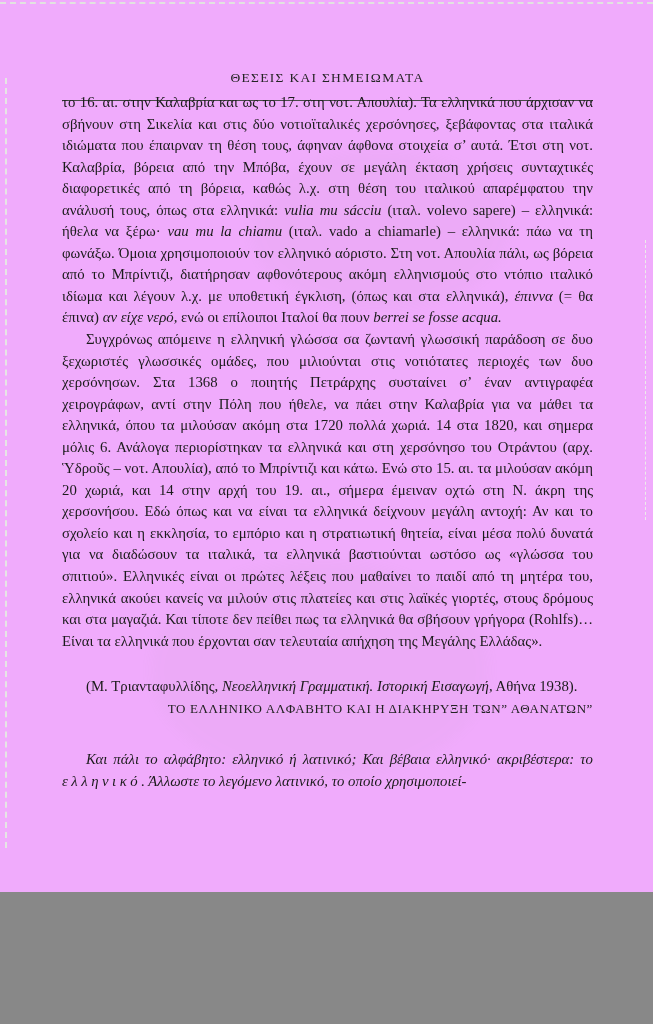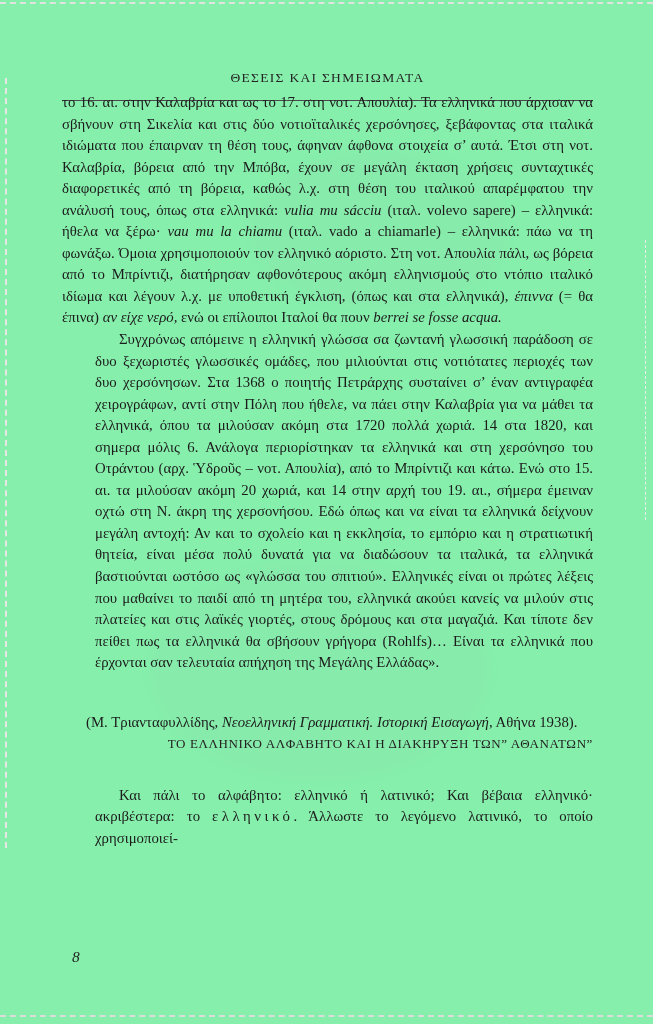--- a/index.html
+++ b/index.html
@@ -2,23 +2,23 @@
 <html lang="el"><head>
 <meta charset="utf-8">
 <style>
   html,body{margin:0;padding:0;}
   body{
     background:#888;
     font-family:"Liberation Serif","DejaVu Serif",serif;
   }
   .page{
     position:relative;
-    width:653px;height:1024px;
+    width:653px;height:892px;
     margin:0 auto;
-    background:#86efac;
+    background:#f0abfc;
     overflow:hidden;
     color:#1b1b1b;
   }
   
   .edge{position:absolute;background:transparent;}
   .edge-top{top:2px;left:0;width:653px;height:0;border-top:2px dashed #e2e2e0;}
   .edge-bottom{top:1015px;left:0;width:653px;height:0;border-top:2px dashed #dcdcda;}
   .edge-left{top:78px;left:5px;width:0;height:770px;border-left:2px dashed #e6e6e4;}
   .edge-right{top:240px;left:645px;width:0;height:280px;border-left:1px dashed #ececea;}
   .bleed{position:absolute;background:#9a9a96;opacity:0.04;border-radius:50%;filter:blur(6px);}
@@ -34,29 +34,29 @@
   .head-rule{
     position:absolute;top:100px;left:62px;width:531px;height:1px;
     background:#4a4a4a;
   }
   .text-column{
     position:absolute;top:92px;left:62px;width:531px;
     font-size:14.8px;line-height:21.55px;
     text-align:justify;
   }
   .text-column p{margin:0;}
-  p.indent{text-indent:24px;margin-left:33px;}
-  p.citation{margin-top:38px;text-indent:24px;}
+  p.indent{text-indent:24px;}
+  p.citation{margin-top:24px;text-indent:24px;}
   .section-heading{
     margin-top:37px;
     text-align:right;text-indent:0;
     font-size:13px;letter-spacing:0.6px;
     color:#222;
   }
-  p.after-heading{margin-top:30px;}
+  p.after-heading{margin-top:30px;font-style:italic;}
   .it{font-style:italic;}
   .sp{letter-spacing:3.5px;}
   .page-number{
     position:absolute;top:948px;left:72px;
     font-size:15.5px;font-style:italic;color:#222;
   }
 </style>
 </head>
 <body>
 

